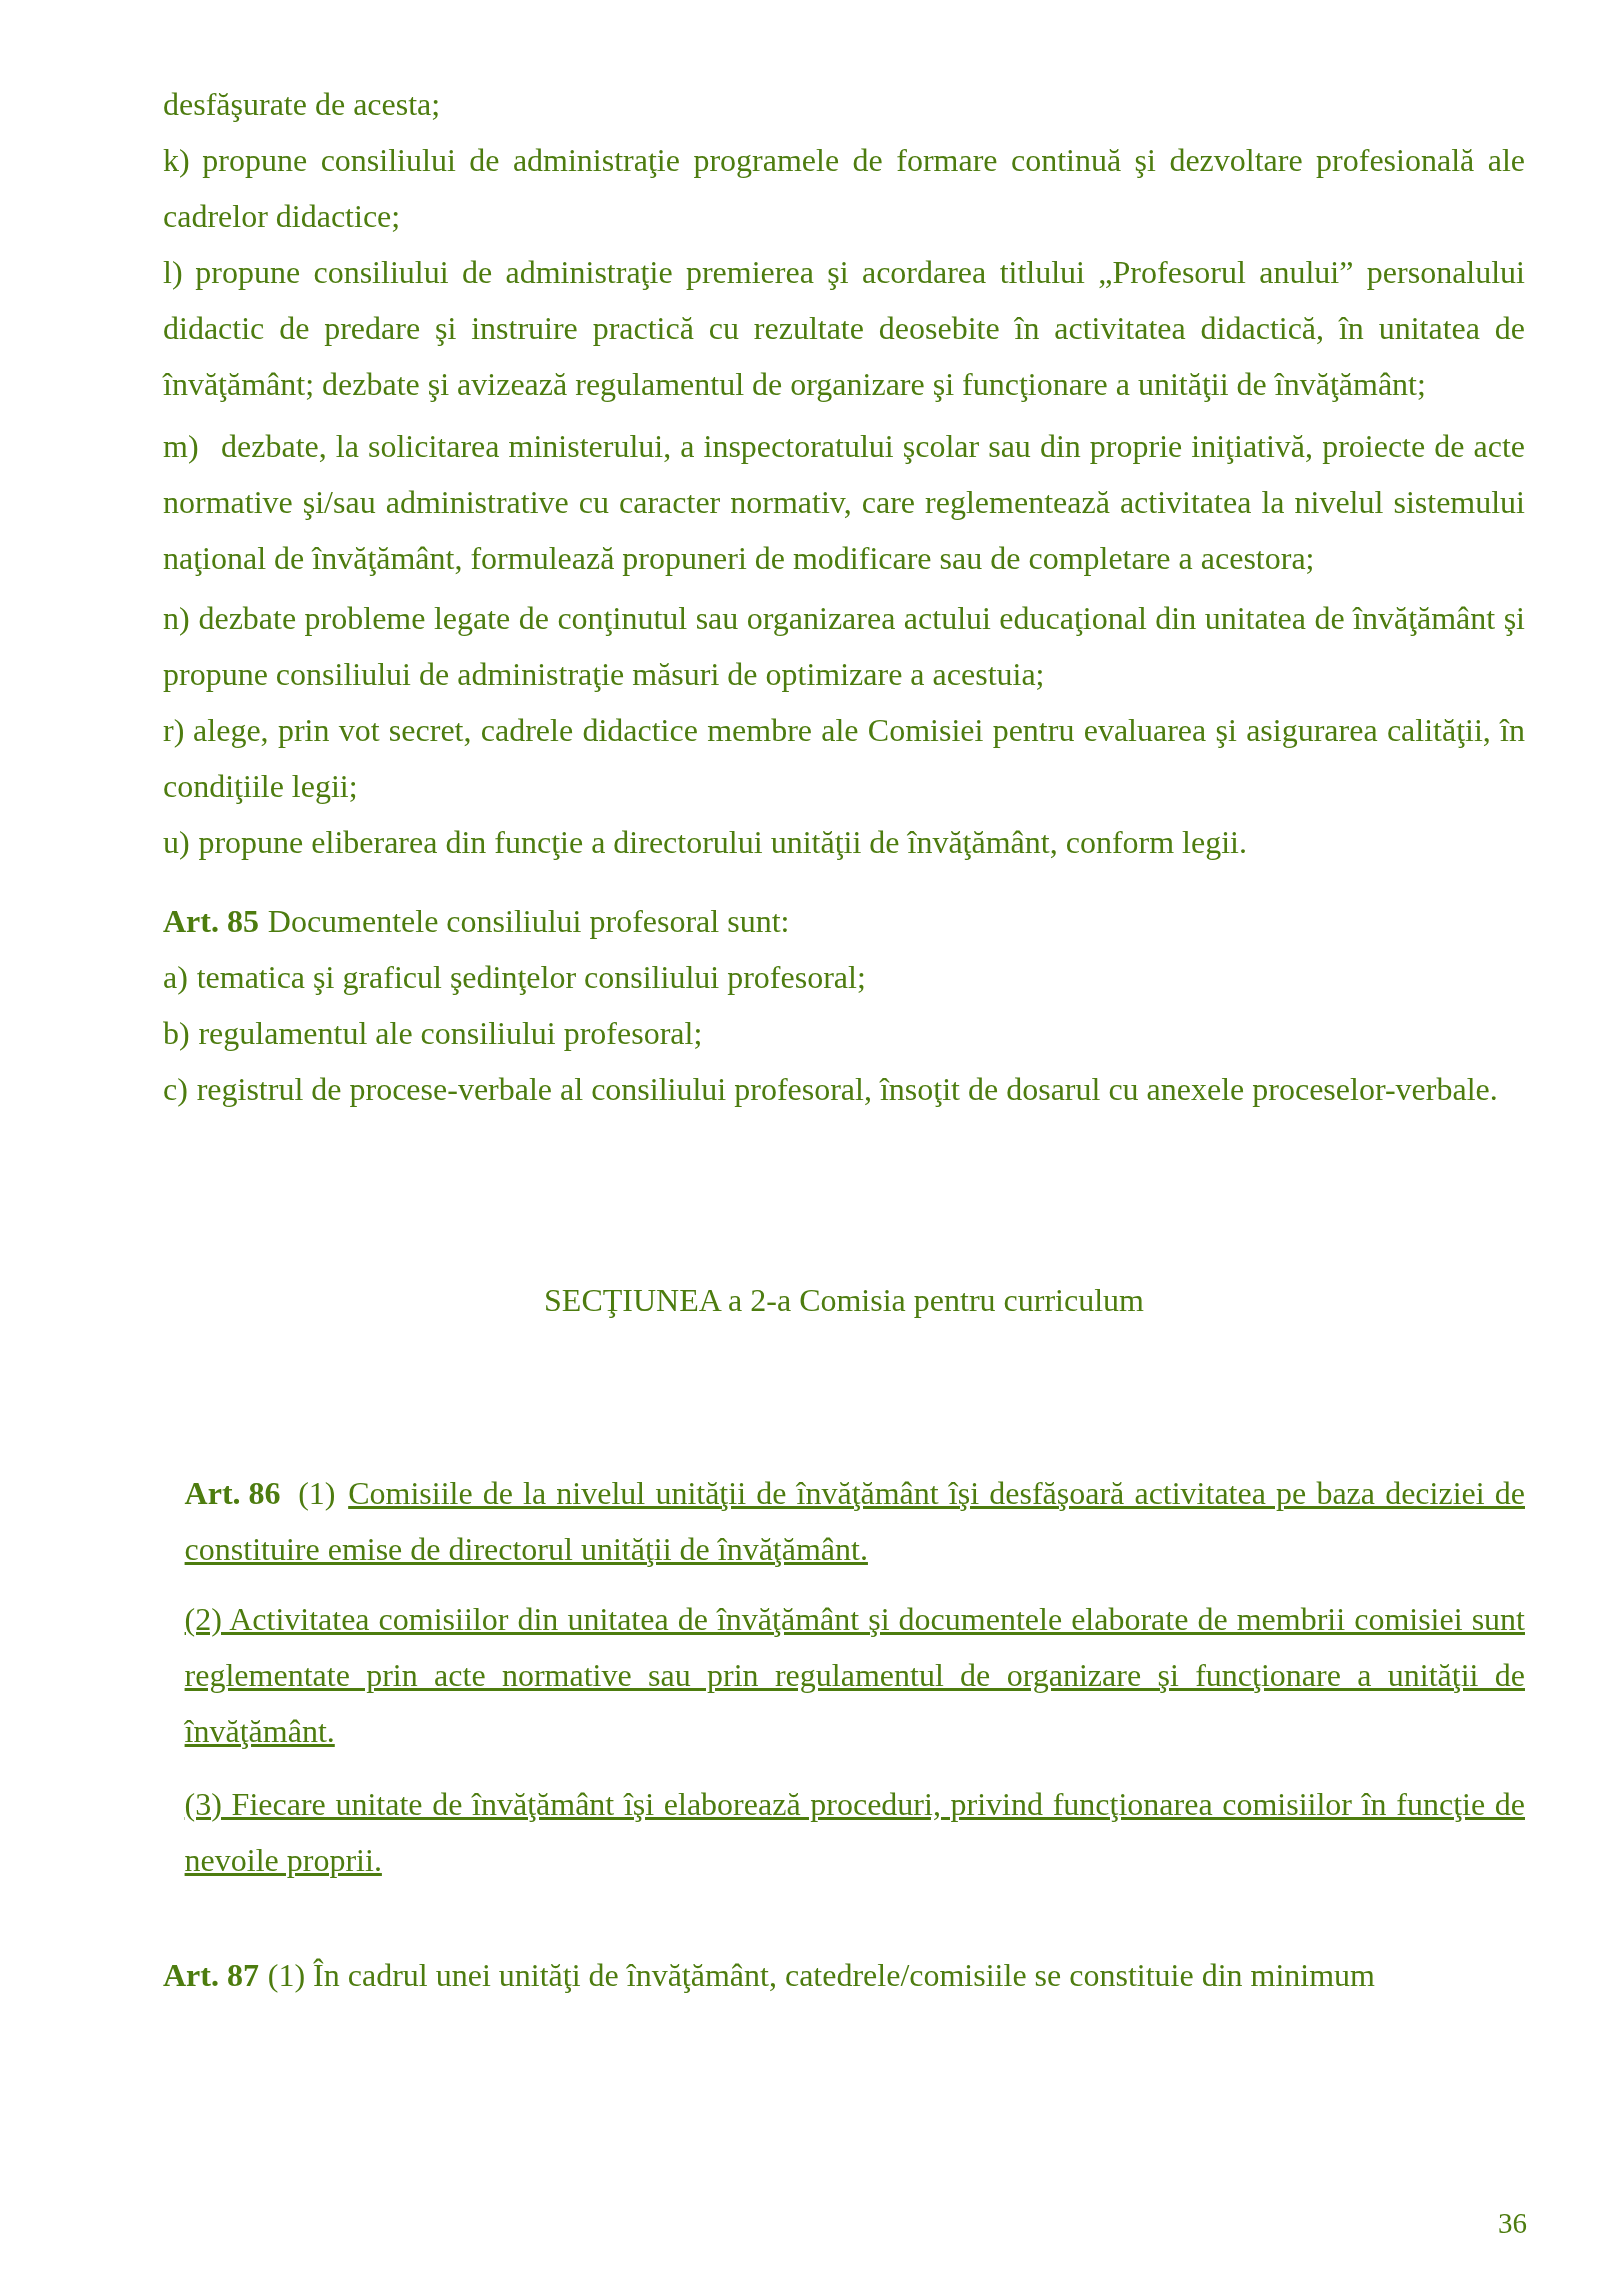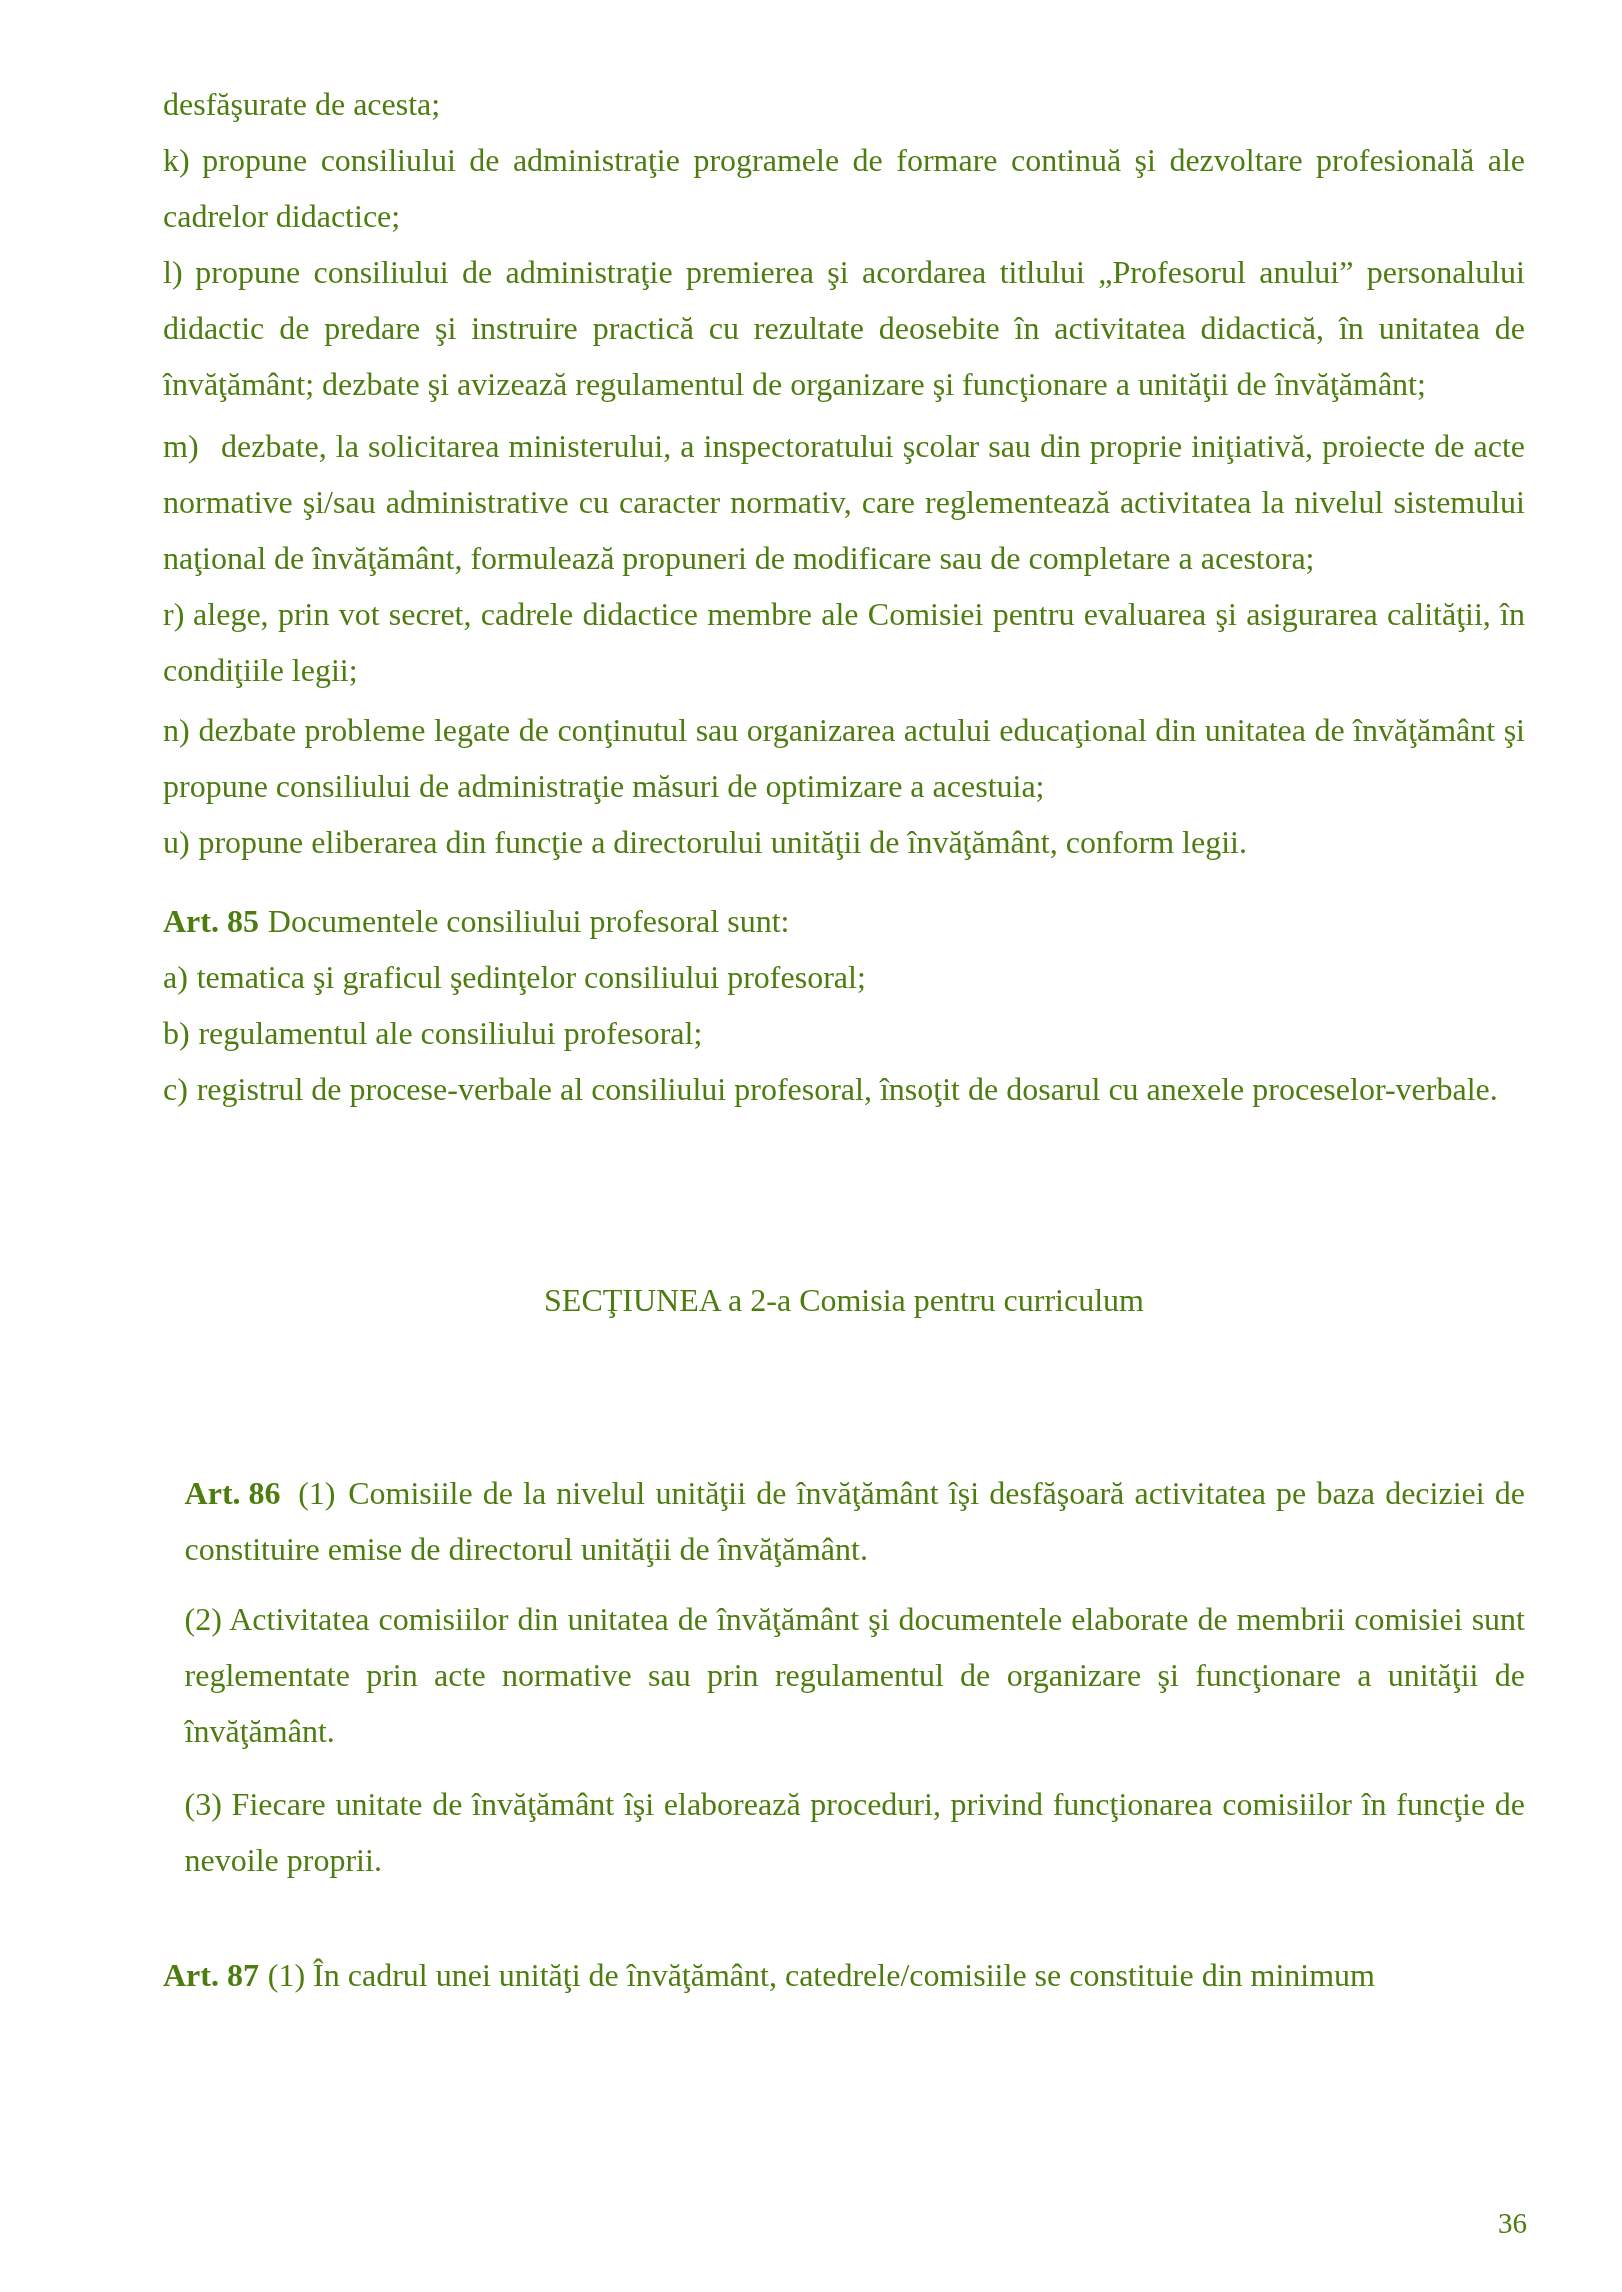--- a/index.html
+++ b/index.html
@@ -31,21 +31,21 @@
   .para-m   { margin-top: 5.9px; }
   .para-n   { margin-top: 3.9px; }
   .art85    { margin-top: 23.5px; }
   .heading {
     margin: 155px 0 0 0;
     text-align: center;
     font-weight: normal;
     font-size: 32px;
     line-height: 56px;
   }
-  .art86-block { margin-left: 21.6px; }
+  .art86-block { margin-left: 21.6px; text-decoration: underline; }
   .art86p1 { margin-top: 137px; }
   .art86p2 { margin-top: 13.7px; }
   .art86p3 { margin-top: 16.7px; }
   .art87   { margin-top: 59px; }
   .pagenum {
     position: absolute;
     top: 2207px;
     right: 113px;
     font-size: 29px;
     line-height: 33px;
@@ -64,26 +64,26 @@
     </p>
 
     <p class="para">
       <span class="lbl g13">l)</span><span>propune consiliului de administraţie premierea şi acordarea titlului „Profesorul anului” personalului didactic de predare şi instruire practică cu rezultate deosebite în activitatea didactică, în unitatea de învăţământ; dezbate şi avizează regulamentul de organizare şi funcţionare a unităţii de învăţământ;</span>
     </p>
 
     <p class="para para-m">
       <span class="lbl g23">m)</span><span>dezbate, la solicitarea ministerului, a inspectoratului şcolar sau din proprie iniţiativă, proiecte de acte normative şi/sau administrative cu caracter normativ, care reglementează activitatea la nivelul sistemului naţional de învăţământ, formulează propuneri de modificare sau de completare a acestora;</span>
     </p>
 
+    <p class="para para-n">
+      <span class="lbl g9">n)</span><span>dezbate probleme legate de conţinutul sau organizarea actului educaţional din unitatea de învăţământ şi propune consiliului de administraţie măsuri de optimizare a acestuia;</span>
+    </p>
+
     <p class="para">
       <span class="lbl g9">r)</span><span>alege, prin vot secret, cadrele didactice membre ale Comisiei pentru evaluarea şi asigurarea calităţii, în condiţiile legii;</span>
-    </p>
-
-    <p class="para para-n">
-      <span class="lbl g9">n)</span><span>dezbate probleme legate de conţinutul sau organizarea actului educaţional din unitatea de învăţământ şi propune consiliului de administraţie măsuri de optimizare a acestuia;</span>
     </p>
 
 
     <p class="para">
       <span class="lbl g9">u)</span><span>propune eliberarea din funcţie a directorului unităţii de învăţământ, conform legii.</span>
     </p>
 
     <p class="para art85">
       <span class="bold lbl g9">Art. 85</span><span>Documentele consiliului profesoral sunt:</span>
     </p>

